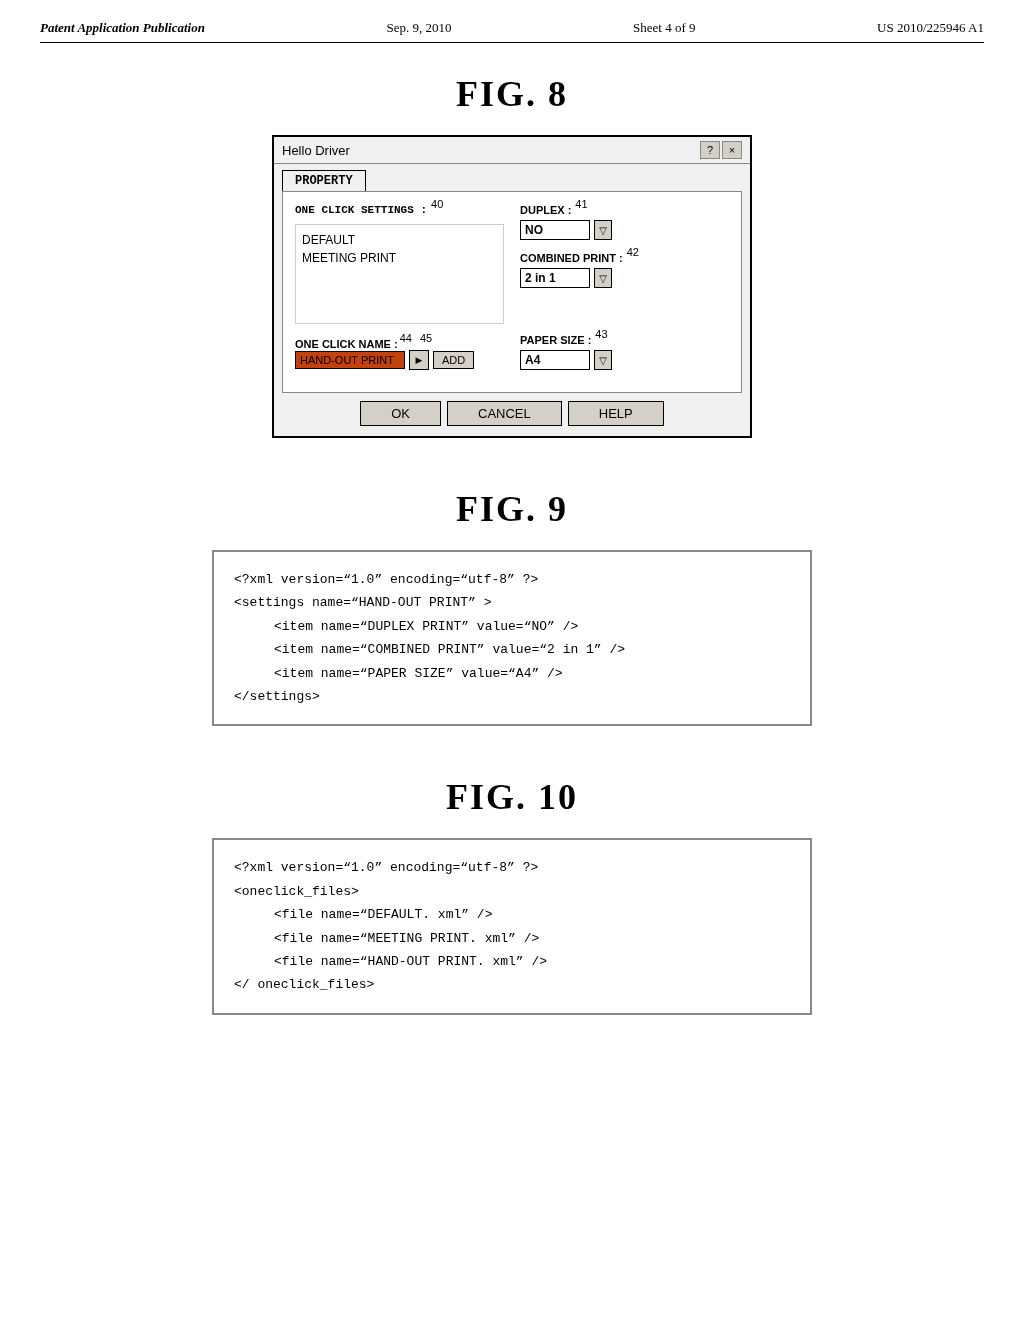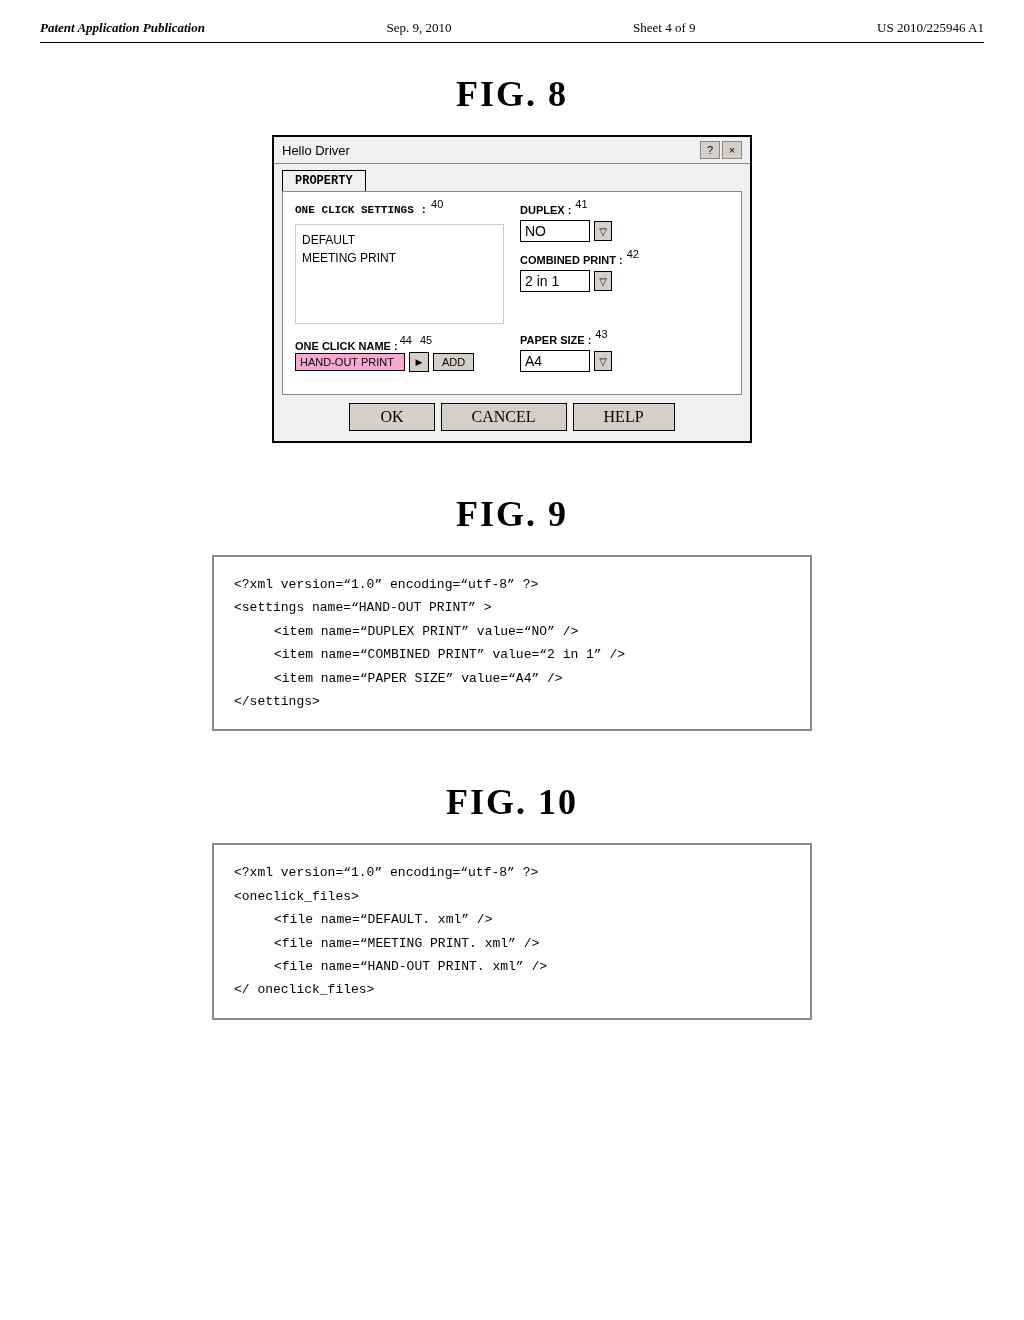--- a/index.html
+++ b/index.html
@@ -125,25 +125,26 @@
       margin-bottom: 4px;
     }
     .dropdown-row {
       display: flex;
       align-items: center;
       gap: 4px;
     }
     .dropdown-box {
       border: 1px solid #000;
       padding: 2px 4px;
-      font-size: 14px;
+      font-size: 12px;
       font-family: Arial, sans-serif;
       min-width: 70px;
       background: #fff;
       display: inline-block;
+      font-weight: bold;
     }
     .dropdown-arrow {
       border: 1px solid #000;
       width: 18px;
       height: 20px;
       display: inline-flex;
       align-items: center;
       justify-content: center;
       font-size: 10px;
       background: #d4d0c8;
@@ -157,21 +158,21 @@
       display: flex;
       align-items: center;
       gap: 4px;
     }
     .name-input {
       border: 1px solid #000;
       padding: 2px 4px;
       font-size: 11px;
       font-family: Arial, sans-serif;
       width: 110px;
-      background: #f9a8d4;
+      background: #c2410c;
     }
     .play-btn {
       border: 1px solid #000;
       width: 20px;
       height: 20px;
       display: inline-flex;
       align-items: center;
       justify-content: center;
       font-size: 9px;
       background: #d4d0c8;
@@ -186,22 +187,22 @@
     }
     .dialog-footer {
       display: flex;
       justify-content: center;
       gap: 6px;
       padding: 0 8px 10px 8px;
     }
     .footer-btn {
       border: 1px solid #000;
       padding: 4px 30px;
-      font-size: 16px;
-      font-family: Liberation Serif, serif;
+      font-size: 13px;
+      font-family: Liberation Sans, sans-serif;
       background: #d4d0c8;
       cursor: pointer;
       min-width: 60px;
       text-align: center;
     }
 
     
     .fig-container {
       display: flex;
       justify-content: center;

